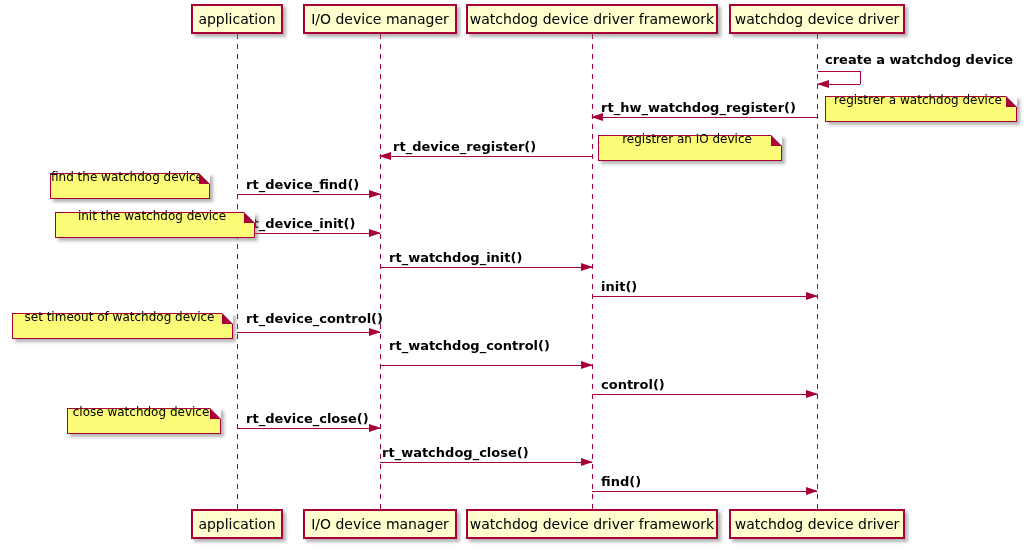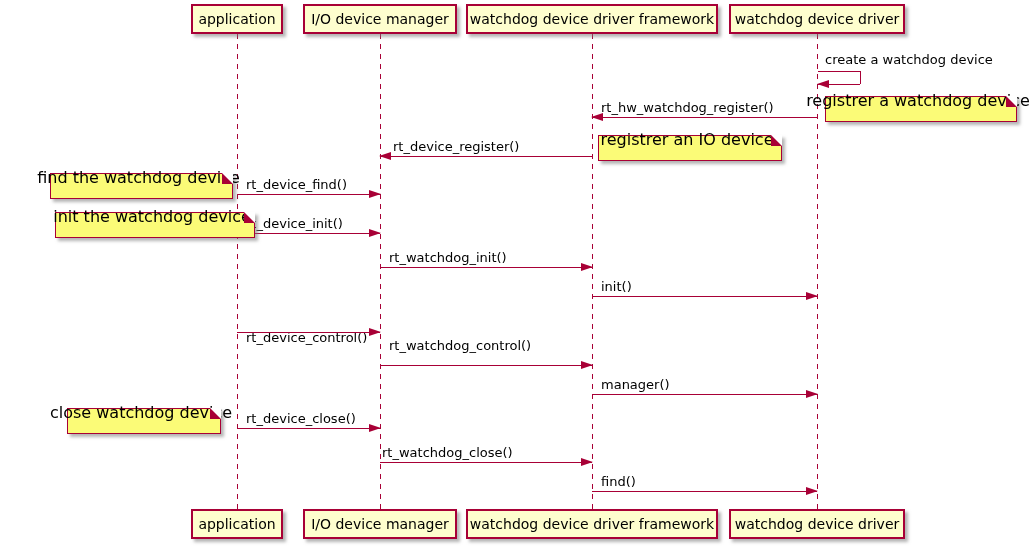--- a/index.html
+++ b/index.html
@@ -16,25 +16,25 @@
   }
   .lifeline{
     position:absolute;width:1px;
     background:repeating-linear-gradient(to bottom,#A80036 0 5px,transparent 5px 10px);
   }
   .msg{position:absolute;height:0;border-top:1px solid #A80036;}
   .vseg{position:absolute;width:1px;background:#A80036;}
   .head{position:absolute;width:0;height:0;top:-5px;}
   .head.right{right:-1px;border-left:12px solid #A80036;border-top:4px solid transparent;border-bottom:4px solid transparent;}
   .head.left{left:-1px;border-right:12px solid #A80036;border-top:4px solid transparent;border-bottom:4px solid transparent;}
-  .msg-label{position:absolute;font-size:13px;white-space:nowrap;}
+  .msg-label{position:absolute;font-size:13px;white-space:nowrap;font-weight:bold;}
   .note{
     position:absolute;box-sizing:border-box;background:#FBFB77;border:1px solid #A80036;
     box-shadow:3px 3px 3px rgba(120,120,120,0.55);
-    font-size:16px;display:flex;align-items:center;justify-content:center;
+    font-size:12px;display:flex;align-items:center;justify-content:center;
     white-space:nowrap;padding:3px 14px 21px 8px;height:26px;
   }
   .note::before{
     content:"";position:absolute;top:-1px;right:-1px;
     border-style:solid;border-width:0 11px 11px 0;
     border-color:#ffffff #ffffff #A80036 #A80036;
   }
 </style>
 </head>
 <body>
@@ -86,31 +86,31 @@
   <div class="msg-label" style="left:389px;top:250px">rt_watchdog_init()</div>
   <div class="msg" style="left:380px;top:267px;width:212px">
       <div class="head right"></div>
     </div>
 
   <div class="msg-label" style="left:601px;top:279px">init()</div>
   <div class="msg" style="left:592px;top:296px;width:225px">
       <div class="head right"></div>
     </div>
 
-  <div class="msg-label" style="left:246px;top:330px">rt_device_control()</div>
+  <div class="msg-label" style="left:246px;top:311px">rt_device_control()</div>
   <div class="msg" style="left:237px;top:332px;width:143px">
       <div class="head right"></div>
     </div>
 
   <div class="msg-label" style="left:389px;top:338px">rt_watchdog_control()</div>
   <div class="msg" style="left:380px;top:365px;width:212px">
       <div class="head right"></div>
     </div>
 
-  <div class="msg-label" style="left:601px;top:377px">manager()</div>
+  <div class="msg-label" style="left:601px;top:377px">control()</div>
   <div class="msg" style="left:592px;top:394px;width:225px">
       <div class="head right"></div>
     </div>
 
   <div class="msg-label" style="left:246px;top:411px">rt_device_close()</div>
   <div class="msg" style="left:237px;top:428px;width:143px">
       <div class="head right"></div>
     </div>
 
   <div class="msg-label" style="left:382px;top:445px">rt_watchdog_close()</div>
@@ -118,17 +118,18 @@
       <div class="head right"></div>
     </div>
 
   <div class="msg-label" style="left:601px;top:474px">find()</div>
   <div class="msg" style="left:592px;top:491px;width:225px">
       <div class="head right"></div>
     </div>
 
   <div class="note" style="left:825px;top:96px;width:192px">registrer a watchdog device</div>
   <div class="note" style="left:598px;top:135px;width:184px">registrer an IO device</div>
-  <div class="note" style="left:50px;top:173px;width:183px">find the watchdog device</div>
+  <div class="note" style="left:50px;top:173px;width:160px">find the watchdog device</div>
   <div class="note" style="left:55px;top:212px;width:200px">init the watchdog device</div>
+  <div class="note" style="left:12px;top:313px;width:221px">set timeout of watchdog device</div>
   <div class="note" style="left:67px;top:408px;width:154px">close watchdog device</div>
 
 </div>
 
 </body></html>

